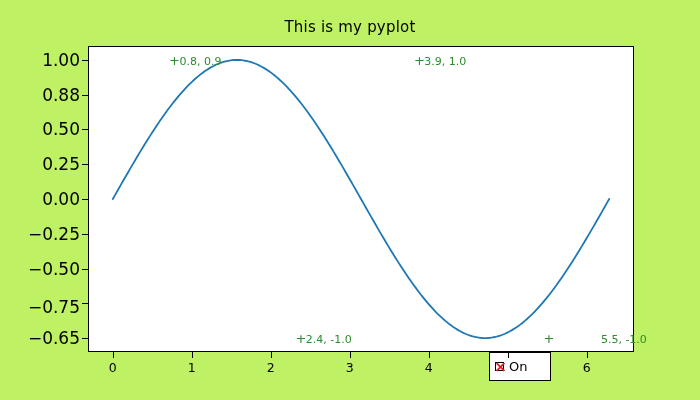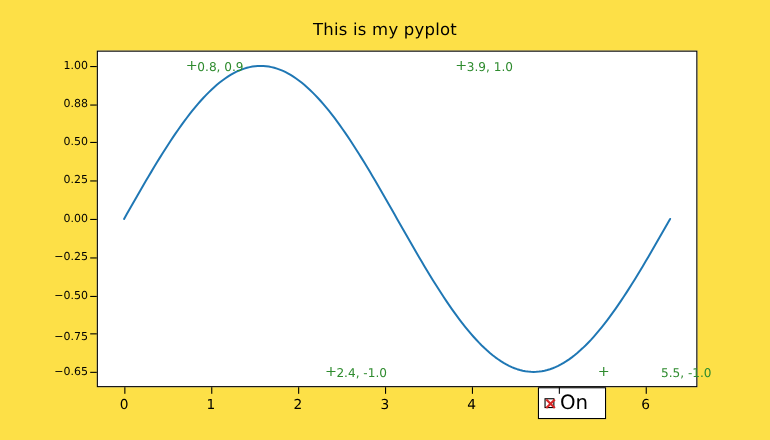--- a/index.html
+++ b/index.html
@@ -10,21 +10,21 @@
   body {
     width: 700px;
     height: 400px;
     font-family: "DejaVu Sans", sans-serif;
     overflow: hidden;
   }
   #figure {
     position: relative;
     width: 700px;
     height: 400px;
-    background: #fde047;
+    background: #bef264;
   }
   #plot-title {
     position: absolute;
     left: 0;
     top: 18px;
     width: 700px;
     text-align: center;
     font-size: 15px;
     color: #000000;
     letter-spacing: 0.2px;
@@ -50,21 +50,21 @@
     position: absolute;
     left: 0;
     top: 0;
     width: 546px;
     height: 306px;
     overflow: visible;
   }
   .ytick-label {
     position: absolute;
     right: 0;
-    font-size: 10px;
+    font-size: 17px;
     color: #000000;
     text-align: right;
     white-space: nowrap;
     transform: translateY(-50%);
   }
   #ytick-labels {
     position: absolute;
     left: 32px;
     top: 46px;
     width: 48px;
@@ -140,21 +140,21 @@
     position: absolute;
     left: -1px;
     top: 3px;
     width: 11px;
     height: 0;
     border-top: 2.2px solid #d62728;
   }
   #check-box .x1 { transform: rotate(45deg); }
   #check-box .x2 { transform: rotate(-45deg); }
   #check-label {
-    font-size: 18px;
+    font-size: 13px;
     color: #000000;
     margin-left: 5px;
     white-space: nowrap;
   }
 </style>
 </head>
 <body>
 
 <div id="figure">
 

